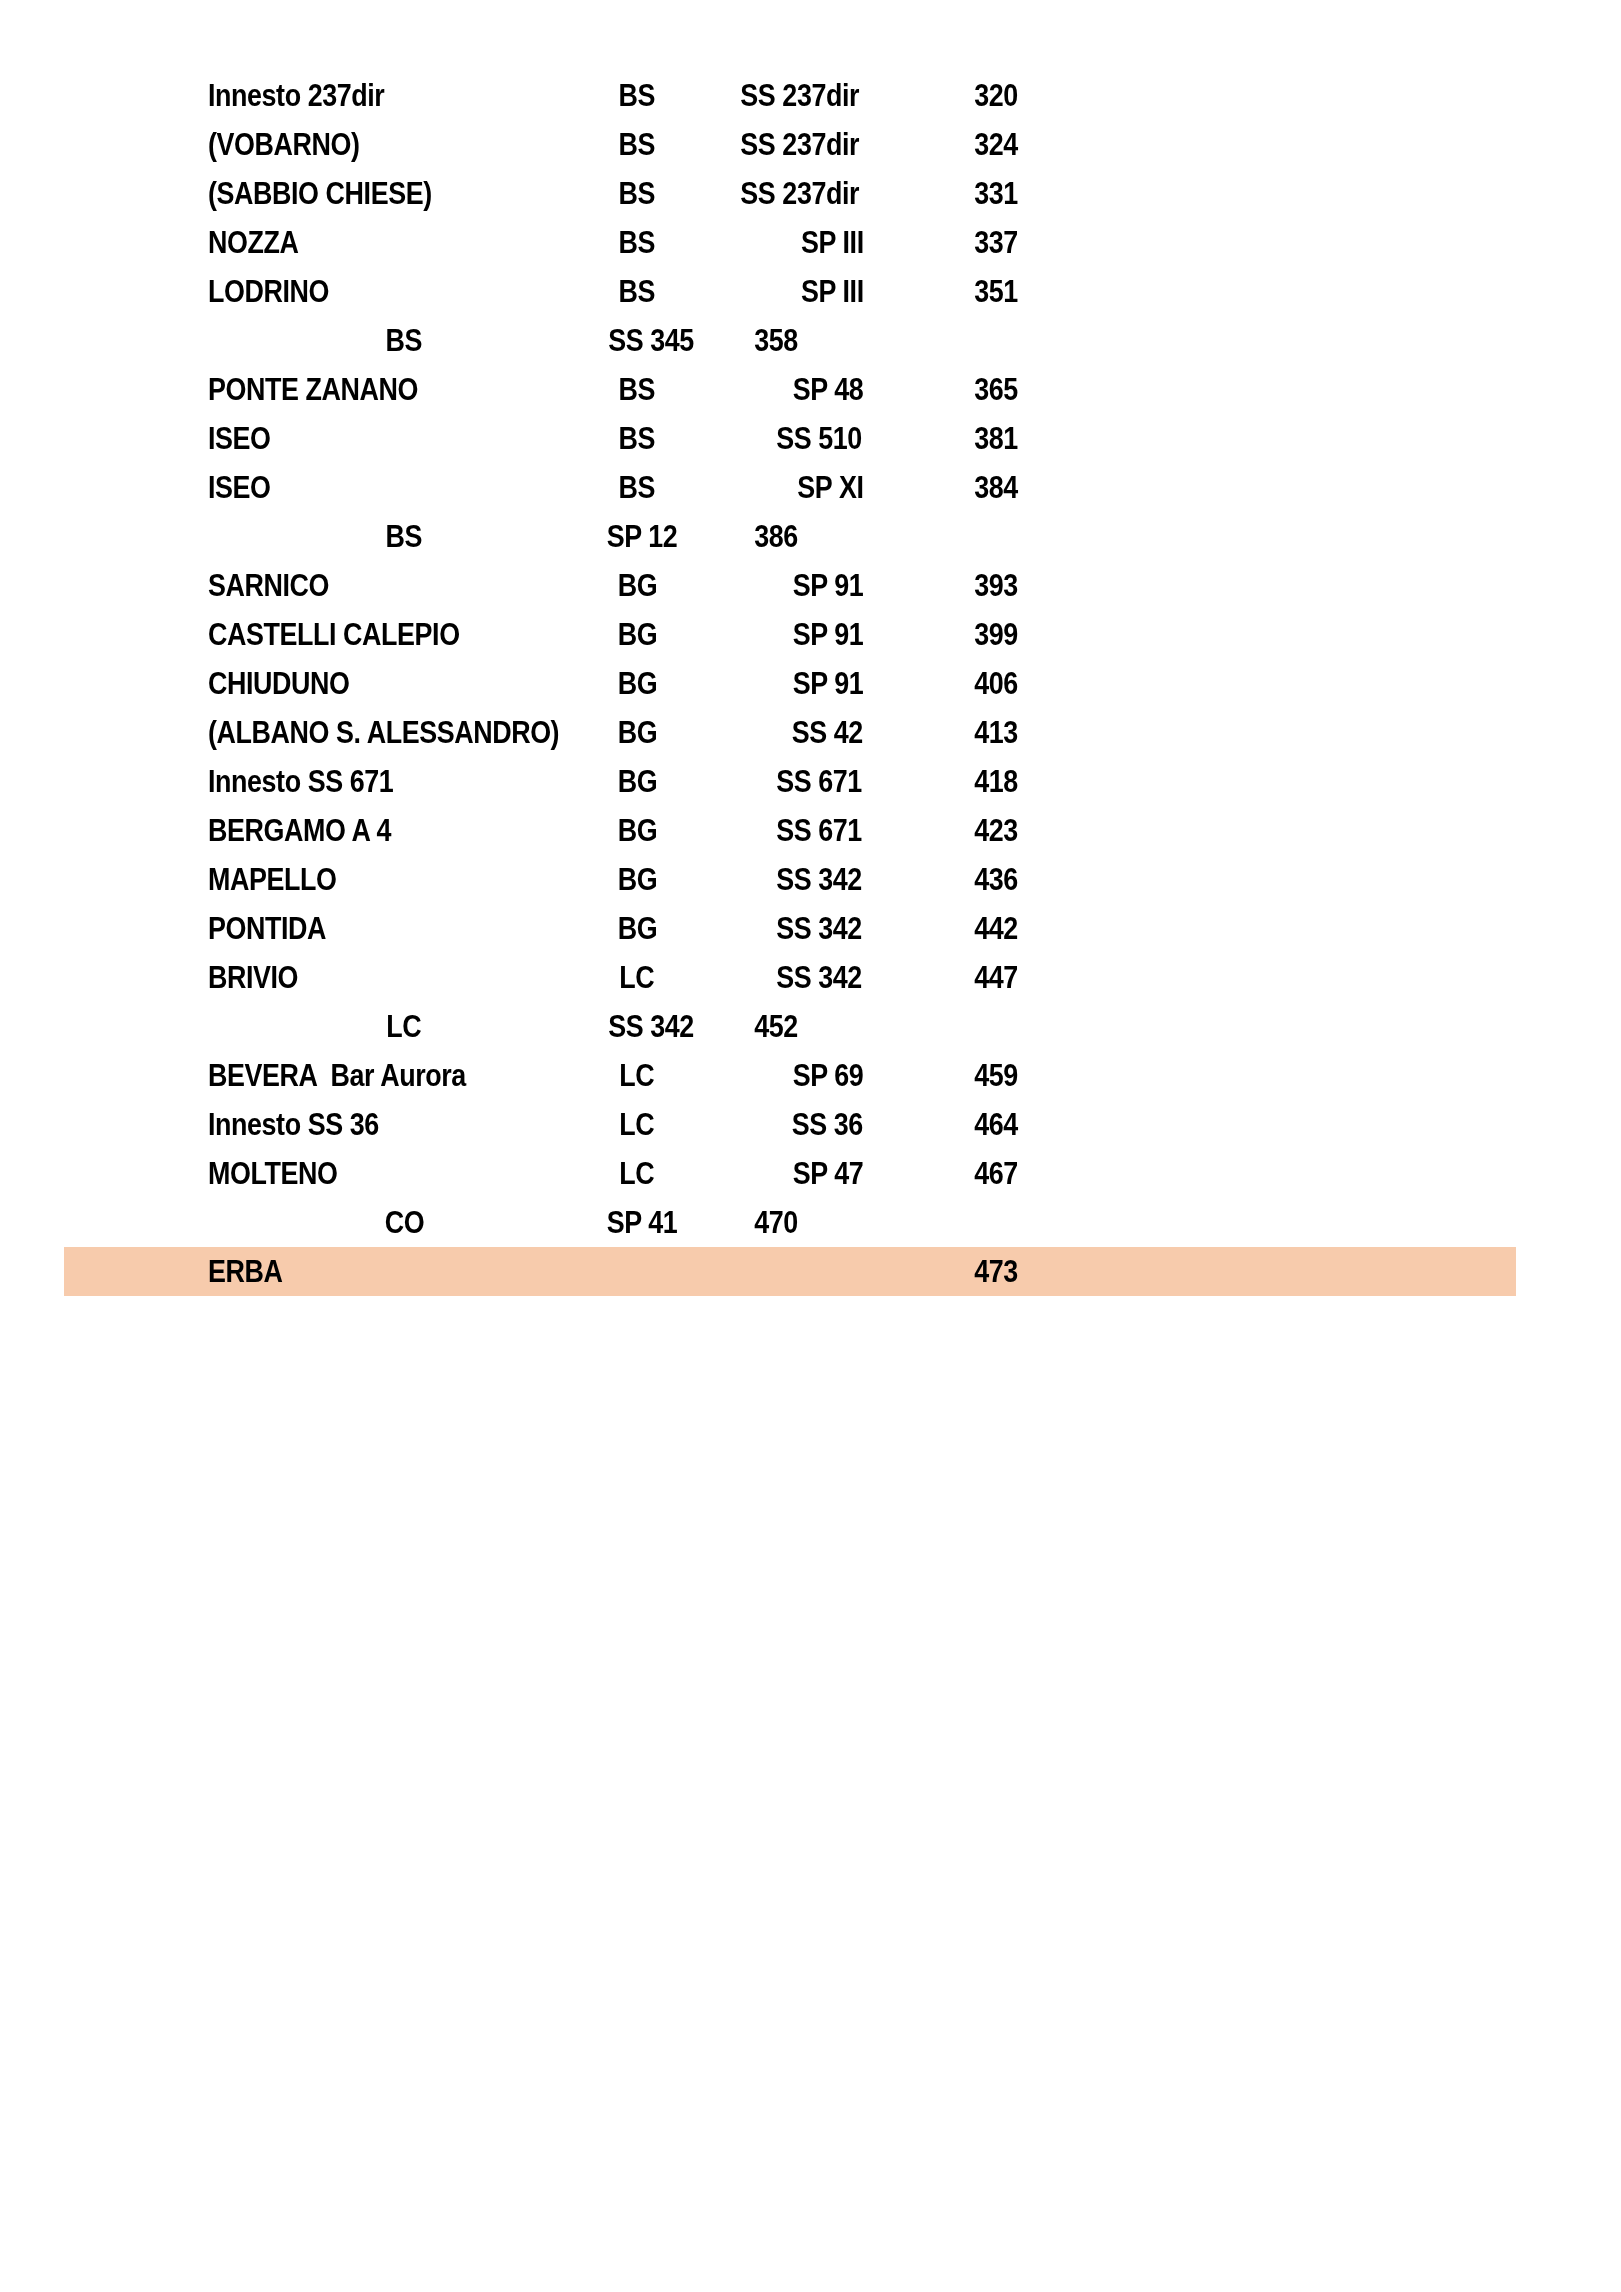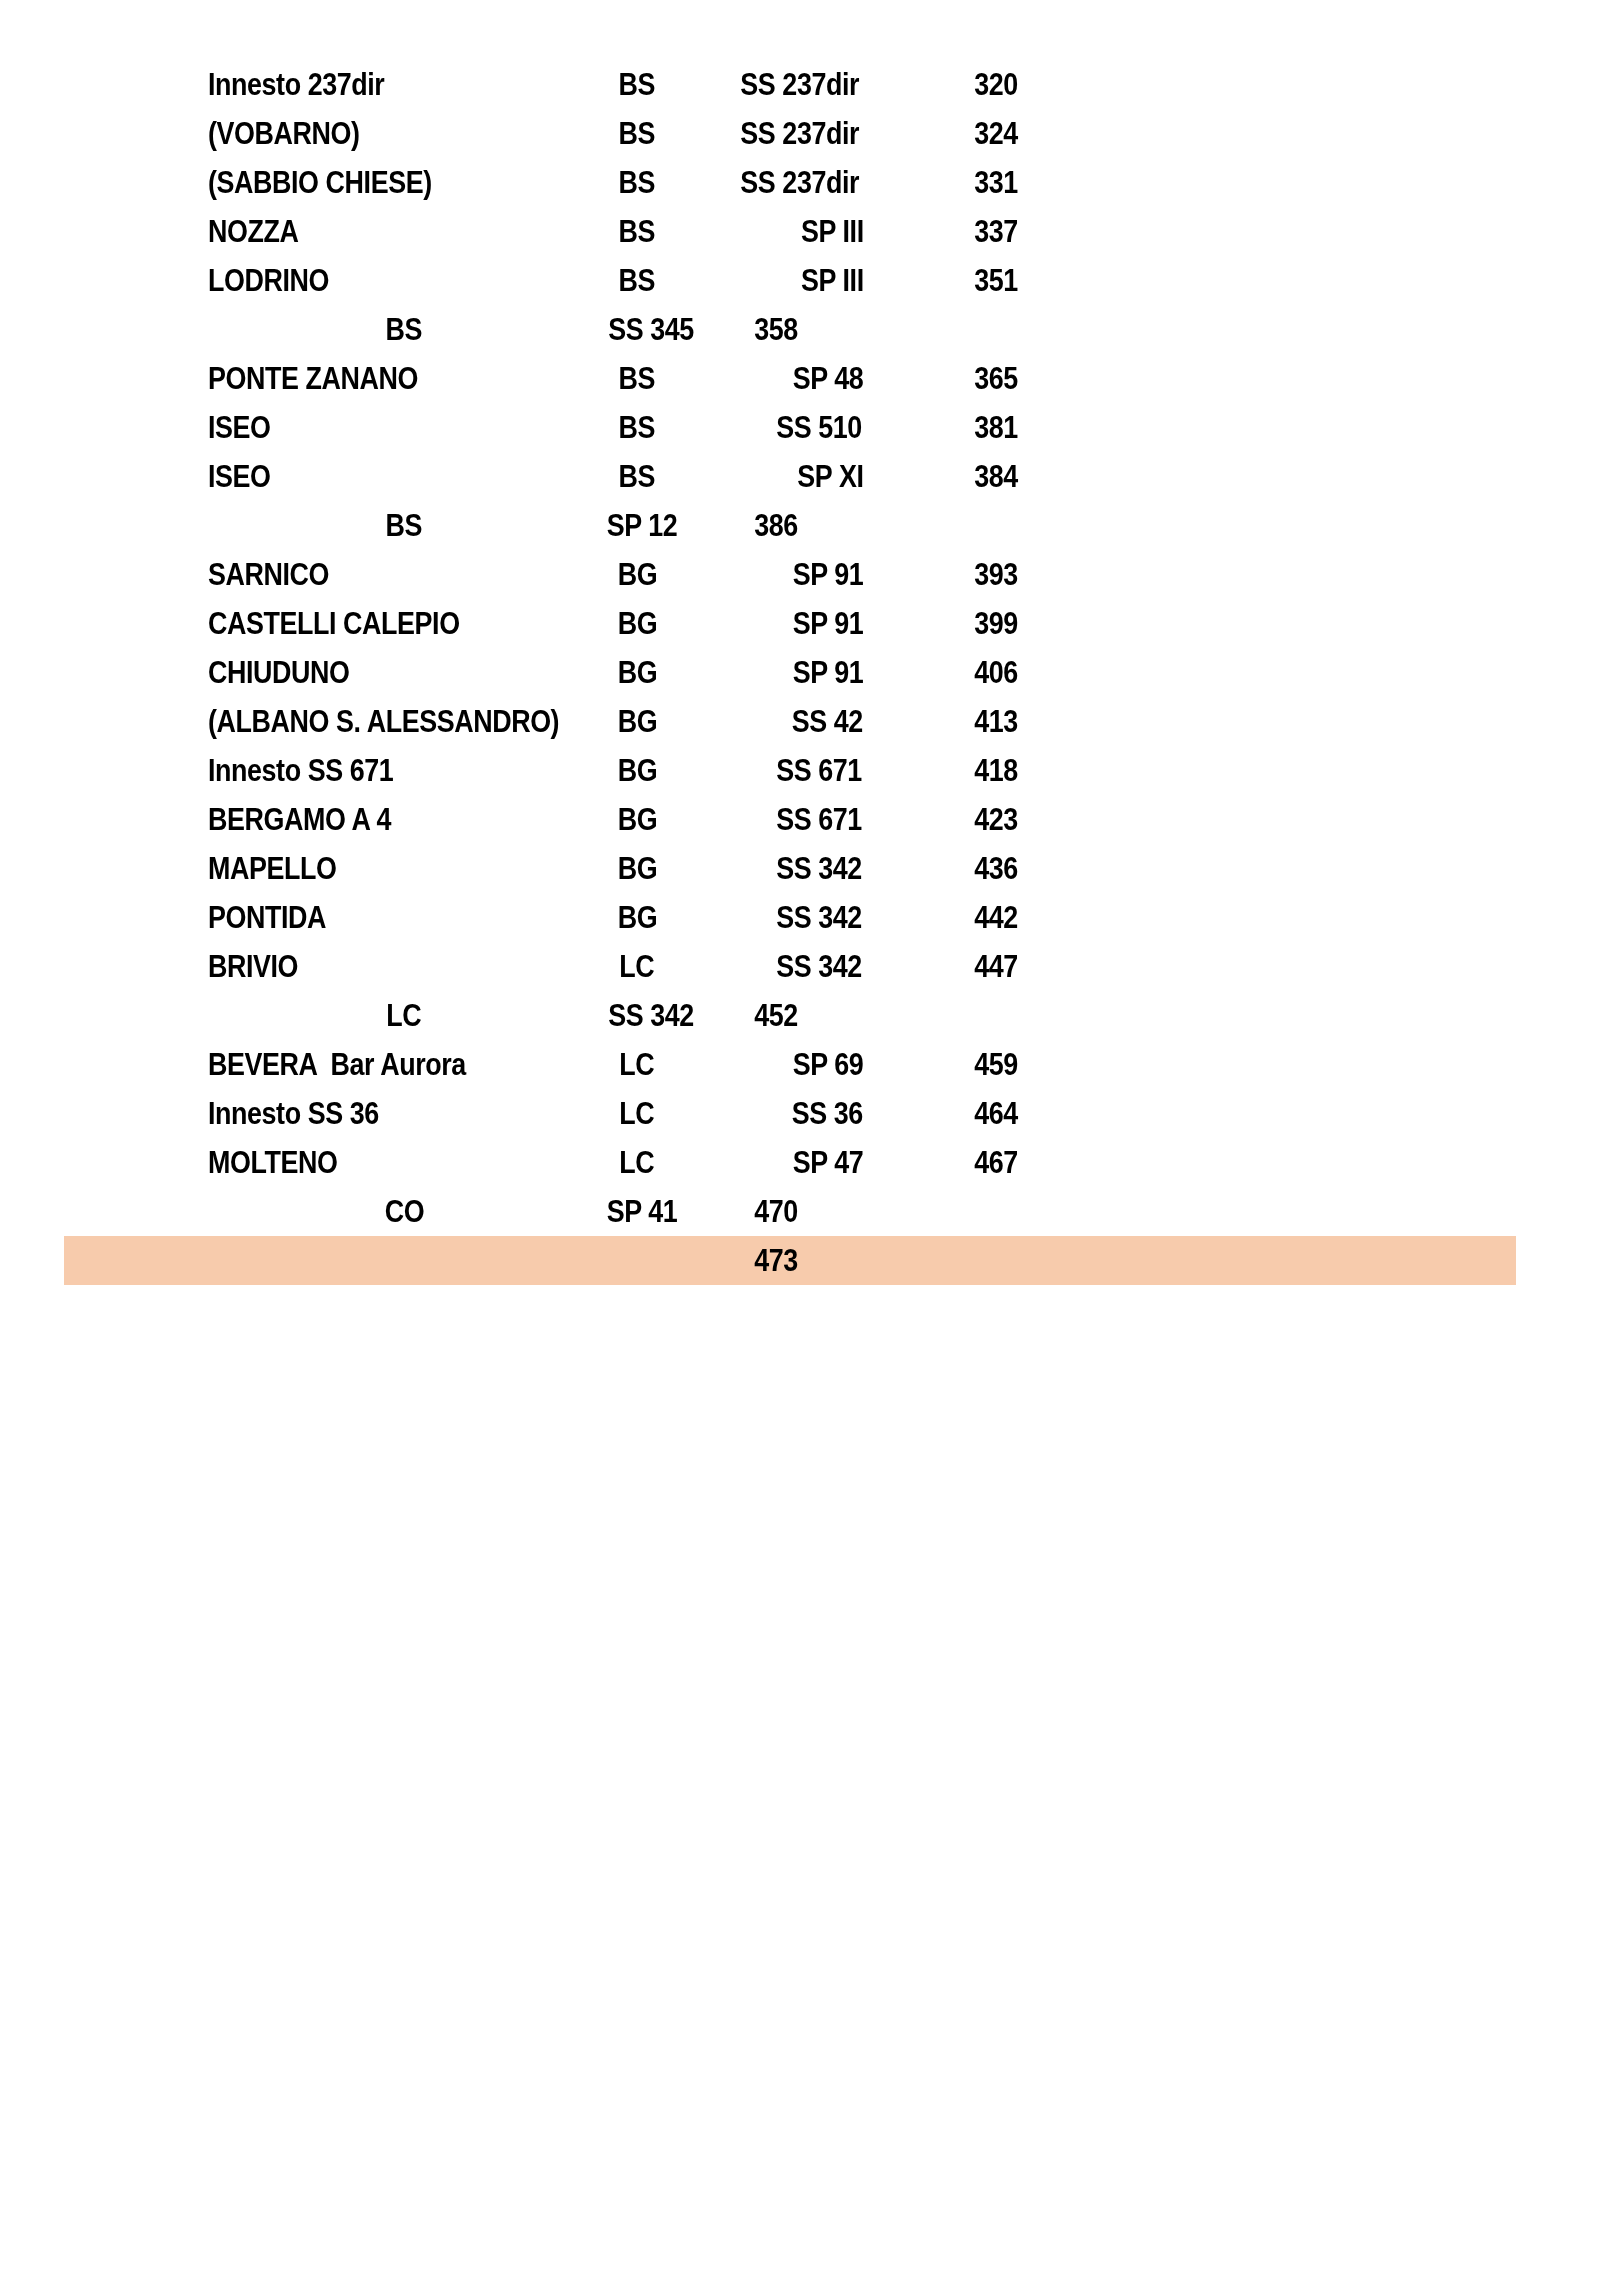--- a/index.html
+++ b/index.html
@@ -11,21 +11,21 @@
     position: relative;
     width: 1621px;
     height: 2293px;
     background: #ffffff;
     overflow: hidden;
     font-family: "Liberation Sans", sans-serif;
   }
   .table {
     position: absolute;
     left: 64px;
-    top: 60px;
+    top: 71px;
     width: 1452px;
   }
   .row {
     display: grid;
     grid-template-columns: 144px 392px 74px 196px 243px 1fr;
     height: 49px;
     align-items: center;
   }
   .row.highlight {
     background: var(--highlight-color, #F7CBAC);
@@ -264,20 +264,21 @@
   <div class="row">
     <div class="cell spacer"></div>
     <div class="cell prov"><span class="txt">CO</span></div>
     <div class="cell road"><span class="txt">SP 41</span></div>
     <div class="cell km"><span class="txt">470</span></div>
     <div class="cell spacer"></div>
   </div>
 
   <div class="row highlight">
     <div class="cell spacer"></div>
+    <div class="cell loc"><span class="txt">ERBA</span></div>
     <div class="cell prov"><span class="txt"></span></div>
     <div class="cell road"><span class="txt"></span></div>
     <div class="cell km"><span class="txt">473</span></div>
     <div class="cell spacer"></div>
   </div>
 </div>
 </div>
 
 
 </body></html>

